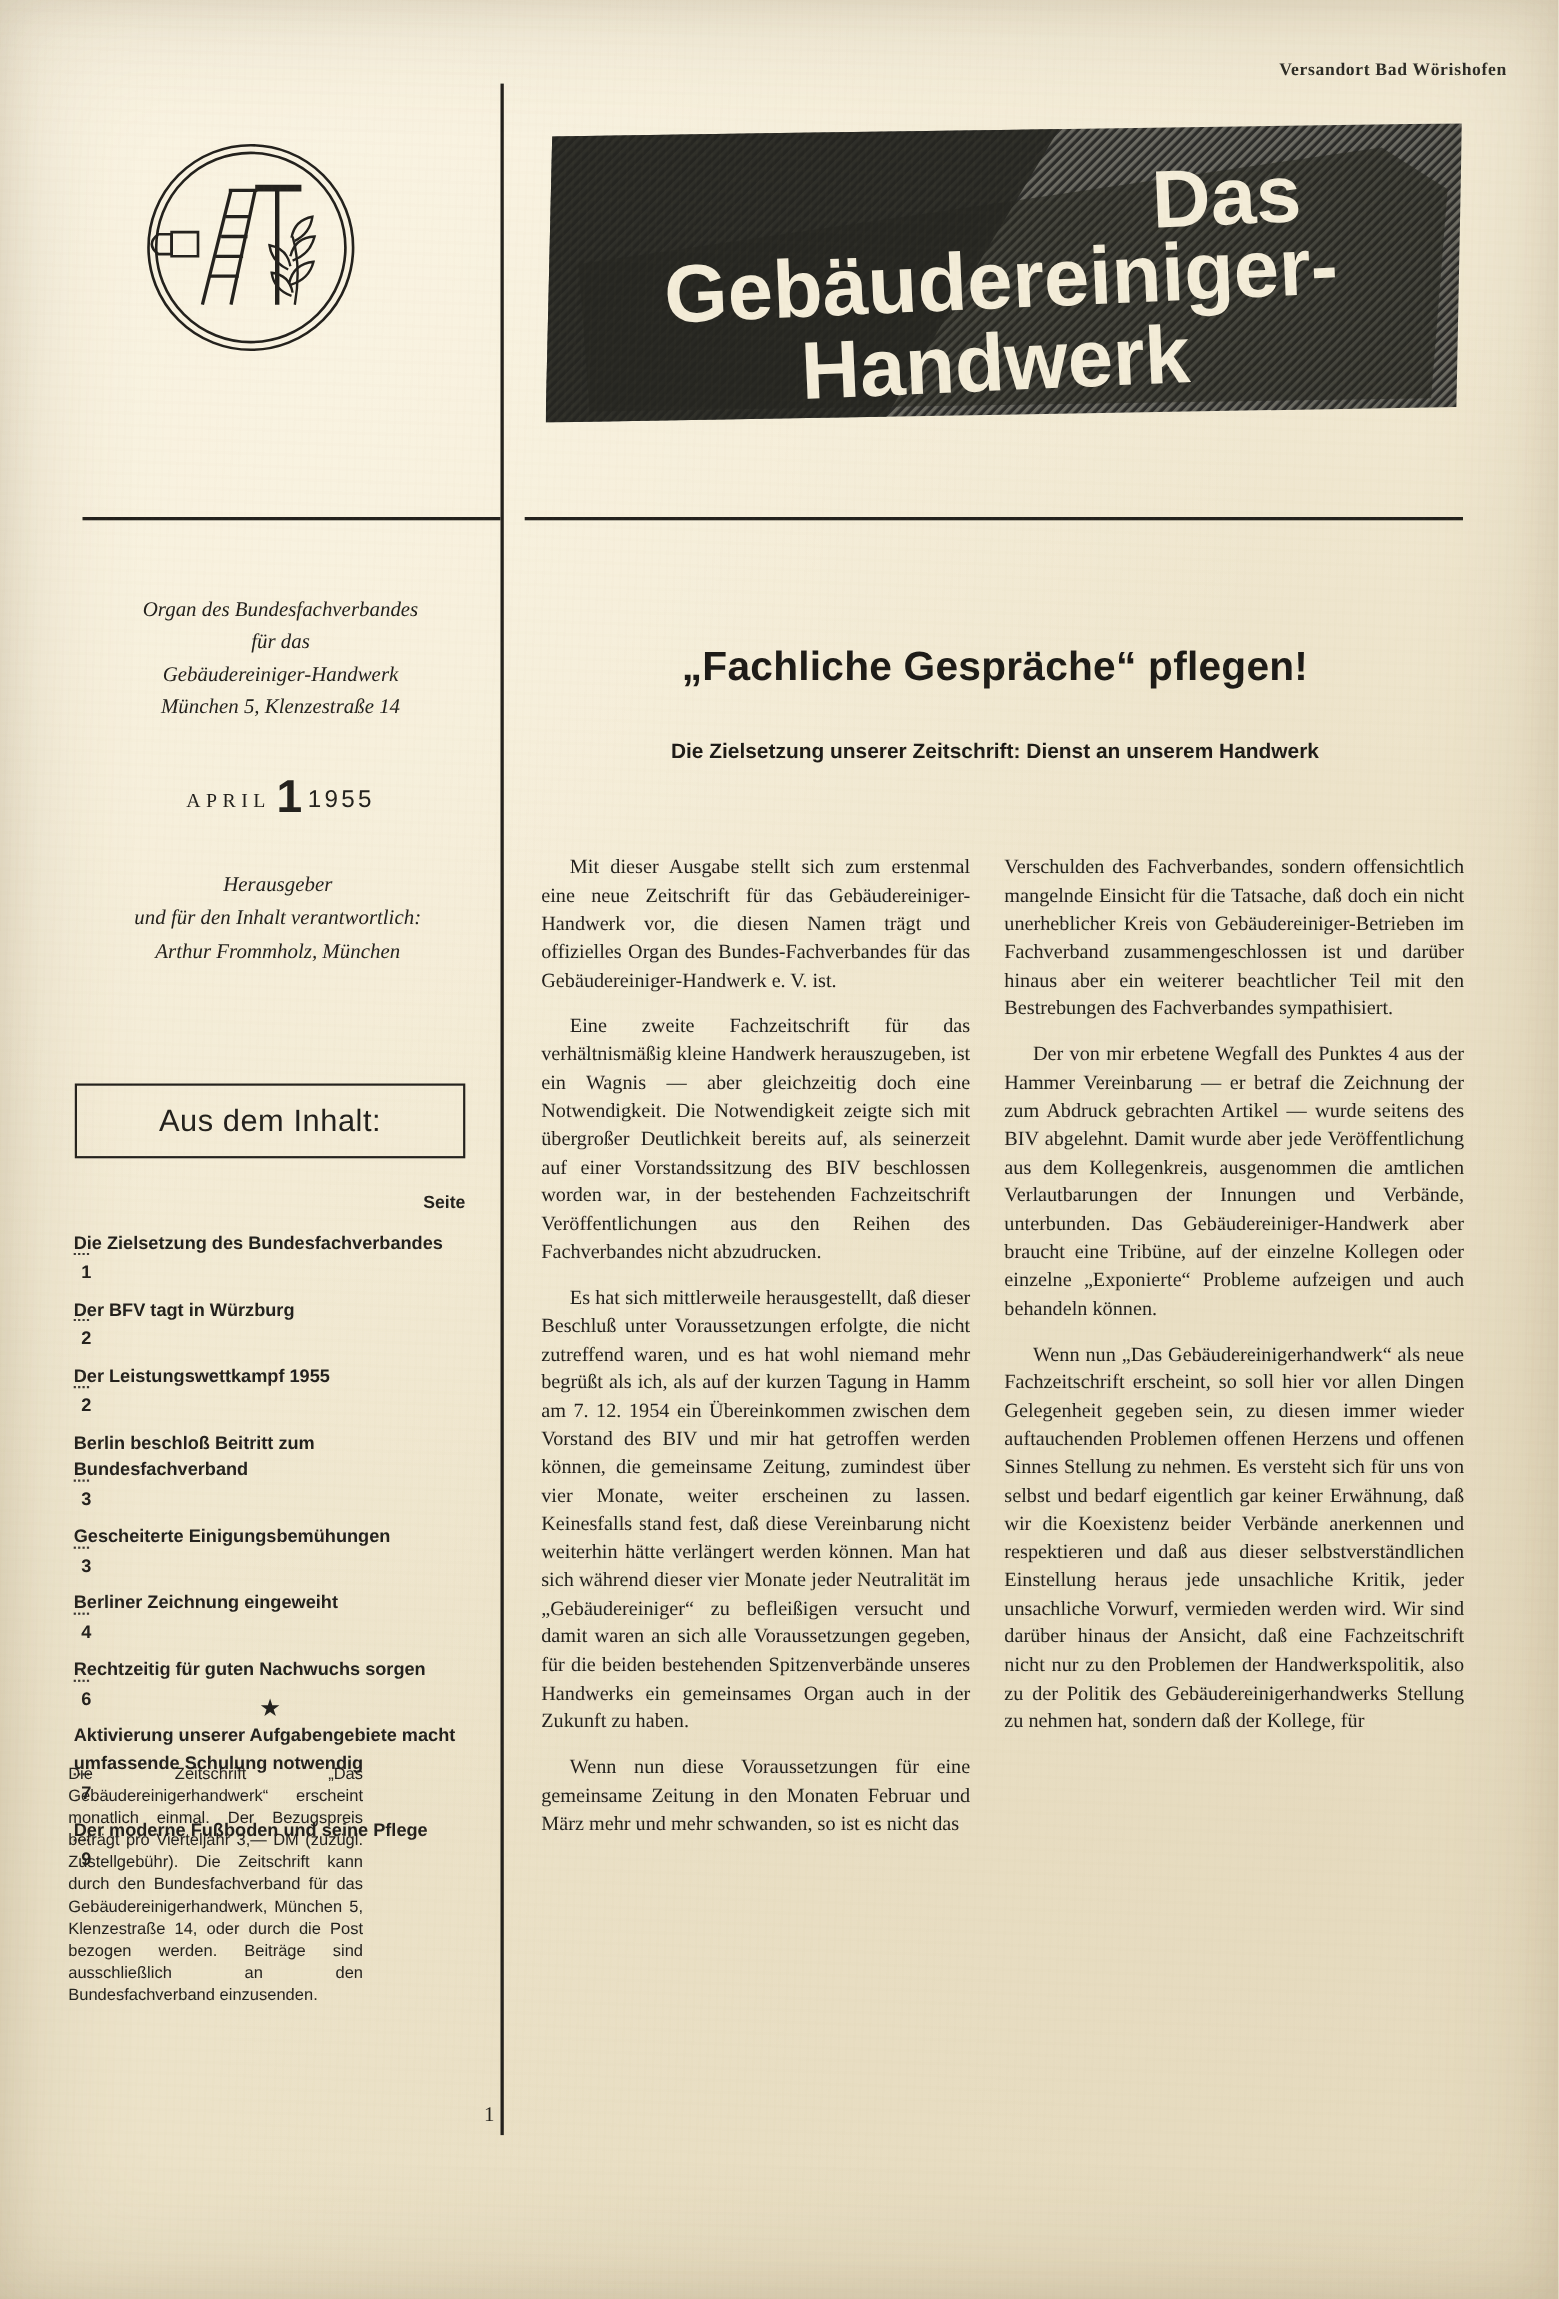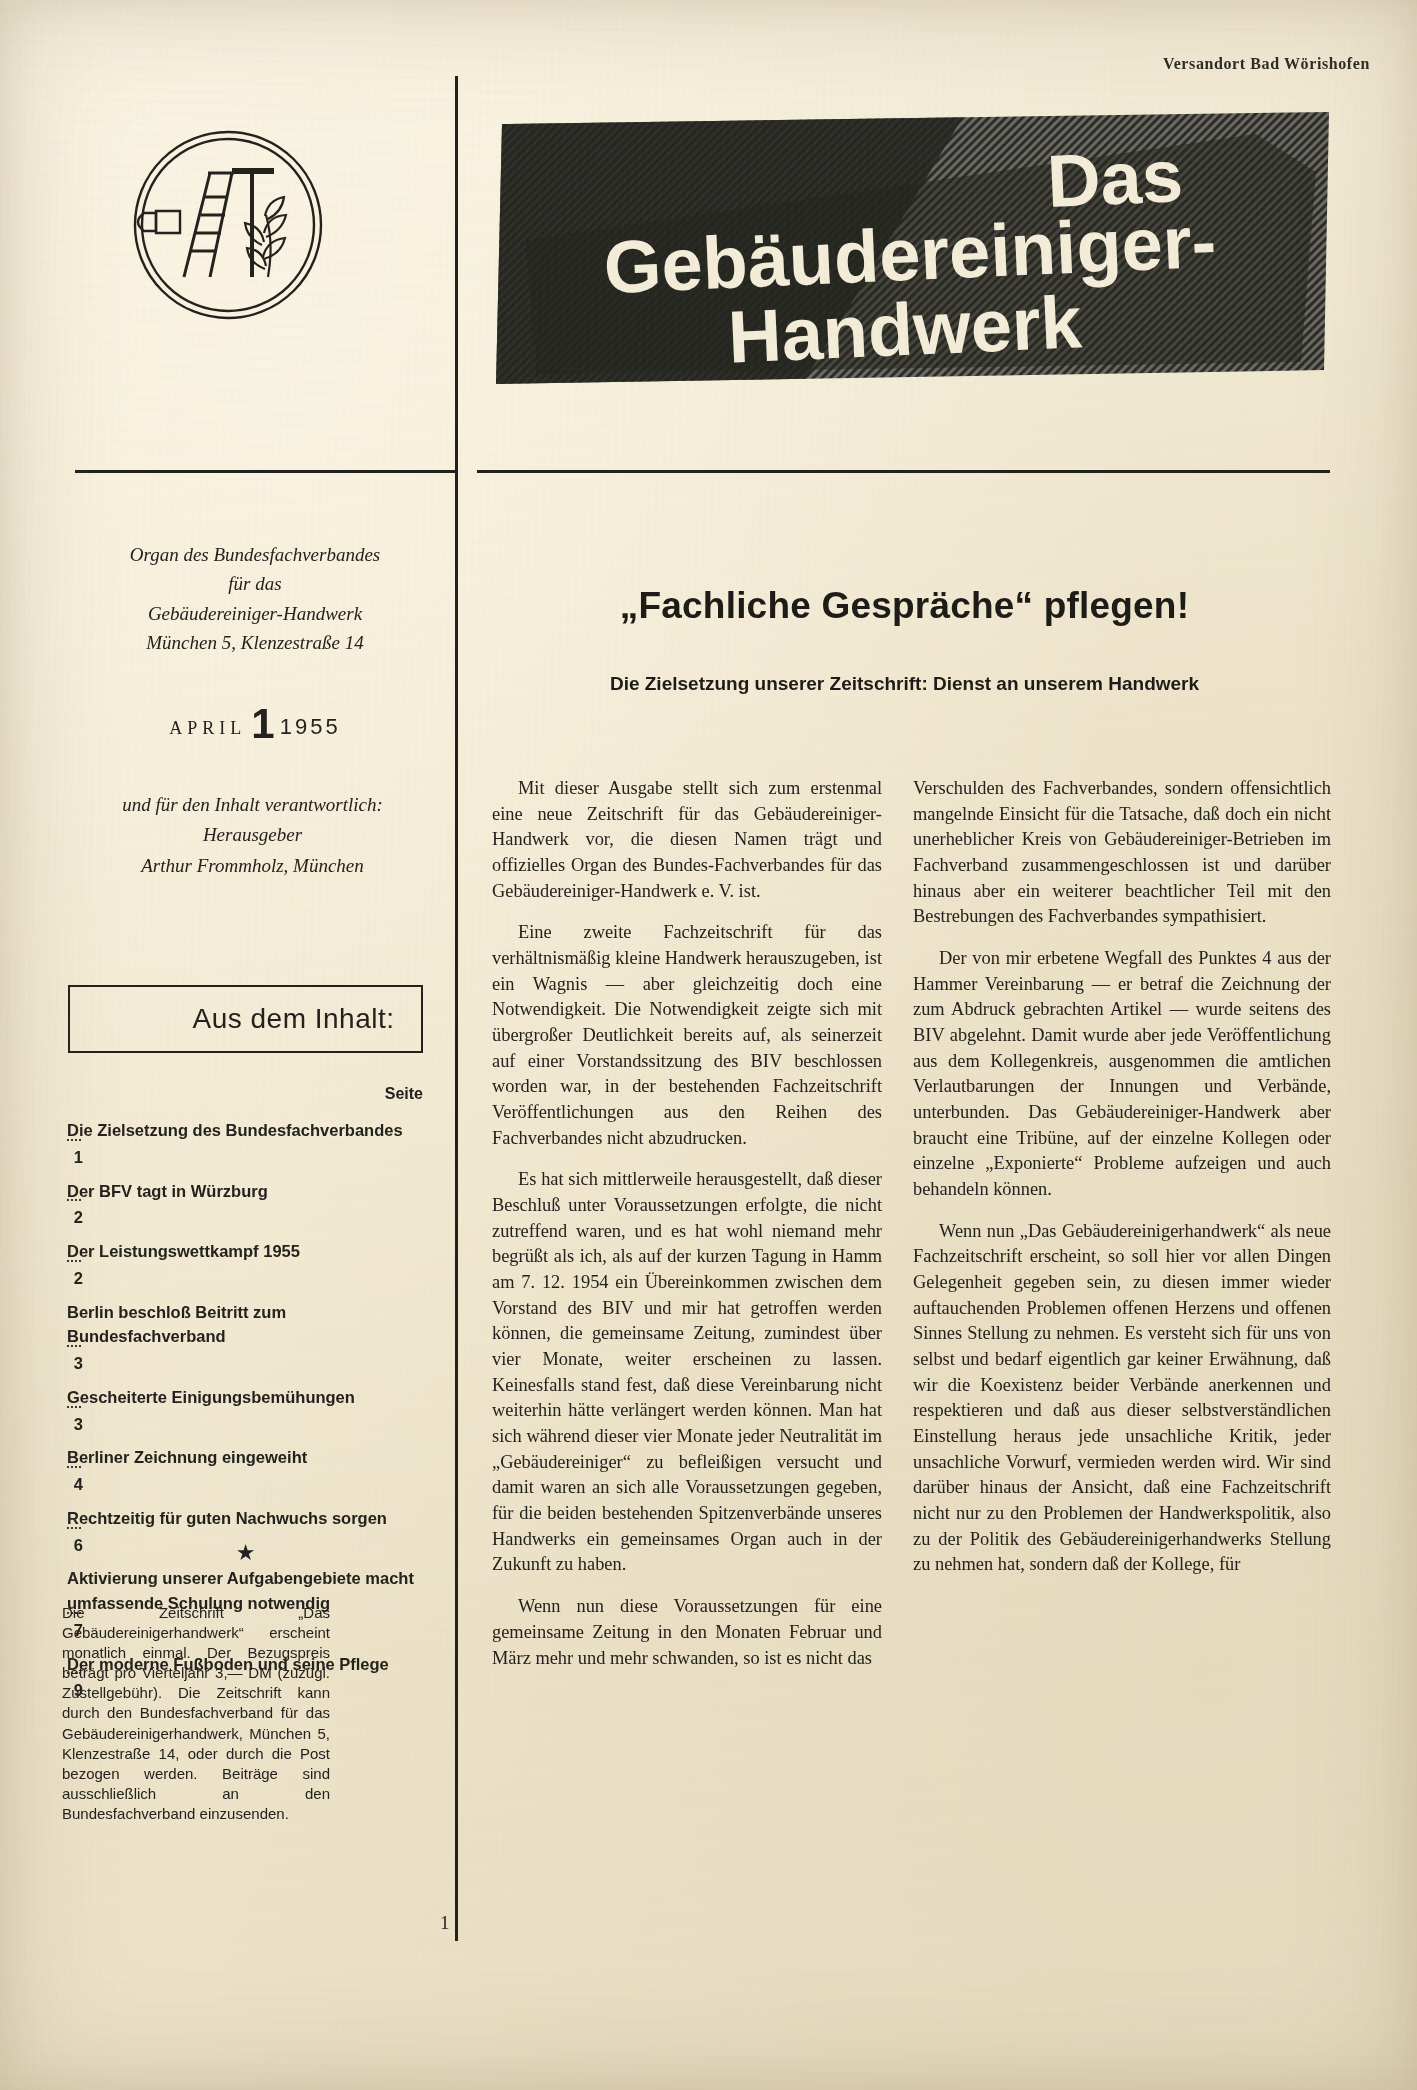--- a/index.html
+++ b/index.html
@@ -162,21 +162,20 @@
     top: 985px;
     width: 355px;
     height: 68px;
     display: flex;
     align-items: center;
     justify-content: center;
     font-family: "Liberation Sans", sans-serif;
     font-size: 28px;
     color: #23211d;
     letter-spacing: 0.5px;
-    padding-left: 48px;
   }
   .toc-seite {
     position: absolute;
     left: 68px;
     top: 1085px;
     width: 355px;
     text-align: right;
     font-family: "Liberation Sans", sans-serif;
     font-weight: bold;
     font-size: 16px;
@@ -353,22 +352,22 @@
     <div>für das</div>
     <div>Gebäudereiniger-Handwerk</div>
     <div>München 5, Klenzestraße 14</div>
   </div>
 
   <div class="issue-line">
     <span class="mon">APRIL</span><span class="num">1</span><span class="yr">1955</span>
   </div>
 
   <div class="herausgeber">
+    <div>Herausgeber</div>
     <div>und für den Inhalt verantwortlich:</div>
-    <div>Herausgeber</div>
     <div>Arthur Frommholz, München</div>
   </div>
 
   <div class="toc-box"></div>
   <div class="toc-title">Aus dem Inhalt:</div>
   <div class="toc-seite">Seite</div>
 
   <div class="toc-list">
     <div class="toc-item">
       <span class="txt">Die Zielsetzung des Bundesfachverbandes</span>

